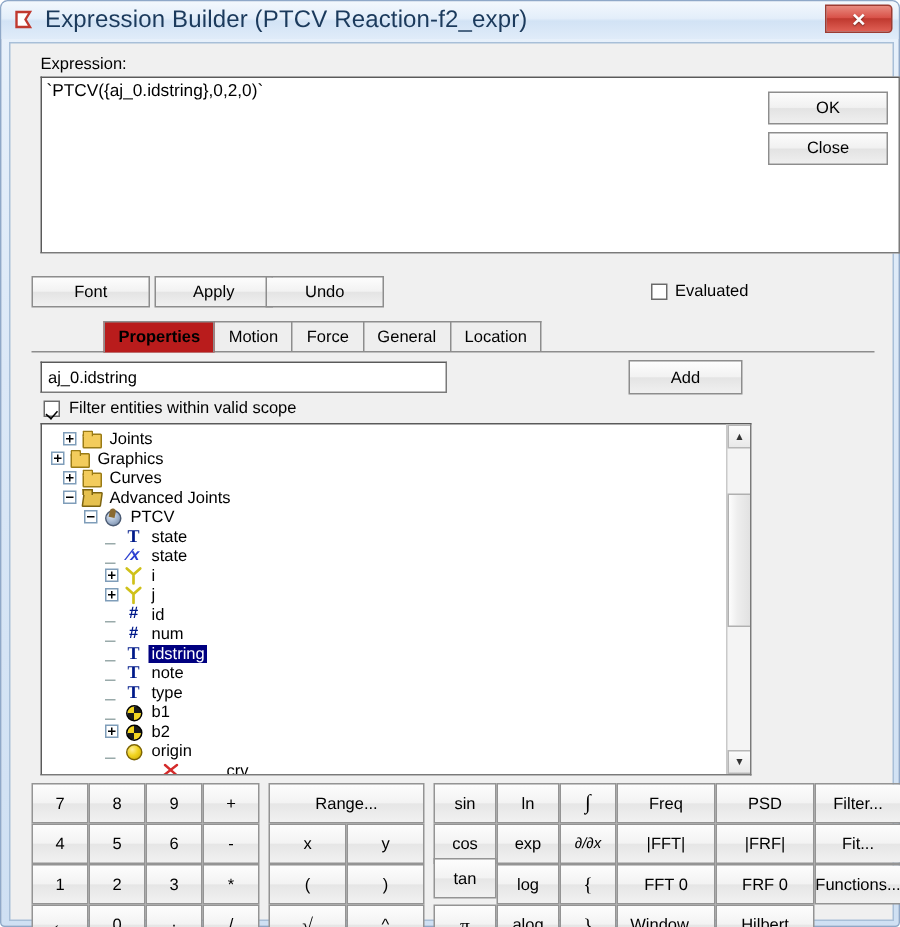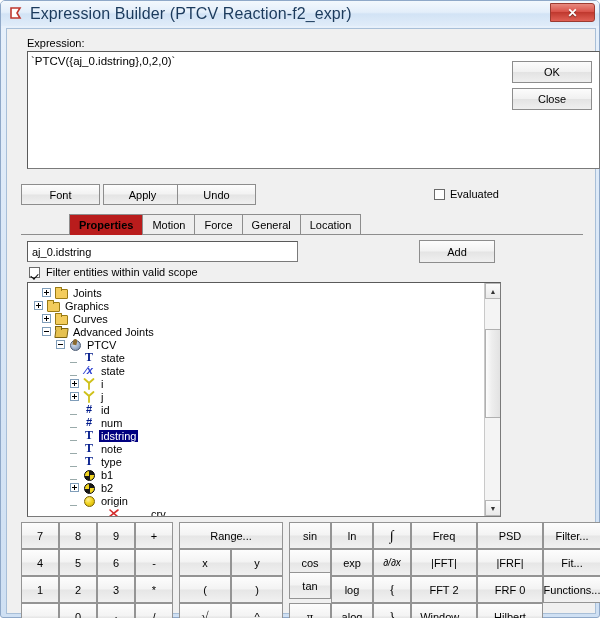--- a/index.html
+++ b/index.html
@@ -492,21 +492,21 @@
         <div class="kbtn" style="left: 310px; top: 0px; width: 42px; height: 27px;">ln</div>
         <div class="kbtn" style="left: 310px; top: 27px; width: 42px; height: 27px;">exp</div>
         <div class="kbtn" style="left: 310px; top: 54px; width: 42px; height: 27px;">log</div>
         <div class="kbtn" style="left: 310px; top: 81px; width: 42px; height: 27px;">alog</div>
         <div class="kbtn sym" style="left: 352px; top: 0px; width: 38px; height: 27px; font-size: 14px;">∫</div>
         <div class="kbtn" style="left: 352px; top: 27px; width: 38px; height: 27px; font-size: 10px; font-style: italic;">∂/∂x</div>
         <div class="kbtn sym" style="left: 352px; top: 54px; width: 38px; height: 27px;">{</div>
         <div class="kbtn sym" style="left: 352px; top: 81px; width: 38px; height: 27px;">}</div>
         <div class="kbtn" style="left: 390px; top: 0px; width: 66px; height: 27px;">Freq</div>
         <div class="kbtn" style="left: 390px; top: 27px; width: 66px; height: 27px;">|FFT|</div>
-        <div class="kbtn" style="left: 390px; top: 54px; width: 66px; height: 27px;">FFT 2</div>
+        <div class="kbtn" style="left: 390px; top: 54px; width: 66px; height: 27px;">FFT 0</div>
         <div class="kbtn" style="left: 390px; top: 81px; width: 66px; height: 27px;">Window...</div>
         <div class="kbtn" style="left: 456px; top: 0px; width: 66px; height: 27px;">PSD</div>
         <div class="kbtn" style="left: 456px; top: 27px; width: 66px; height: 27px;">|FRF|</div>
         <div class="kbtn" style="left: 456px; top: 54px; width: 66px; height: 27px;">FRF 0</div>
         <div class="kbtn" style="left: 456px; top: 81px; width: 66px; height: 27px;">Hilbert</div>
         <div class="kbtn" style="left: 522px; top: 0px; width: 58px; height: 27px;">Filter...</div>
         <div class="kbtn" style="left: 522px; top: 27px; width: 58px; height: 27px;">Fit...</div>
         <div class="kbtn" style="left: 522px; top: 54px; width: 58px; height: 27px;">Functions...</div>
       </div>
 

